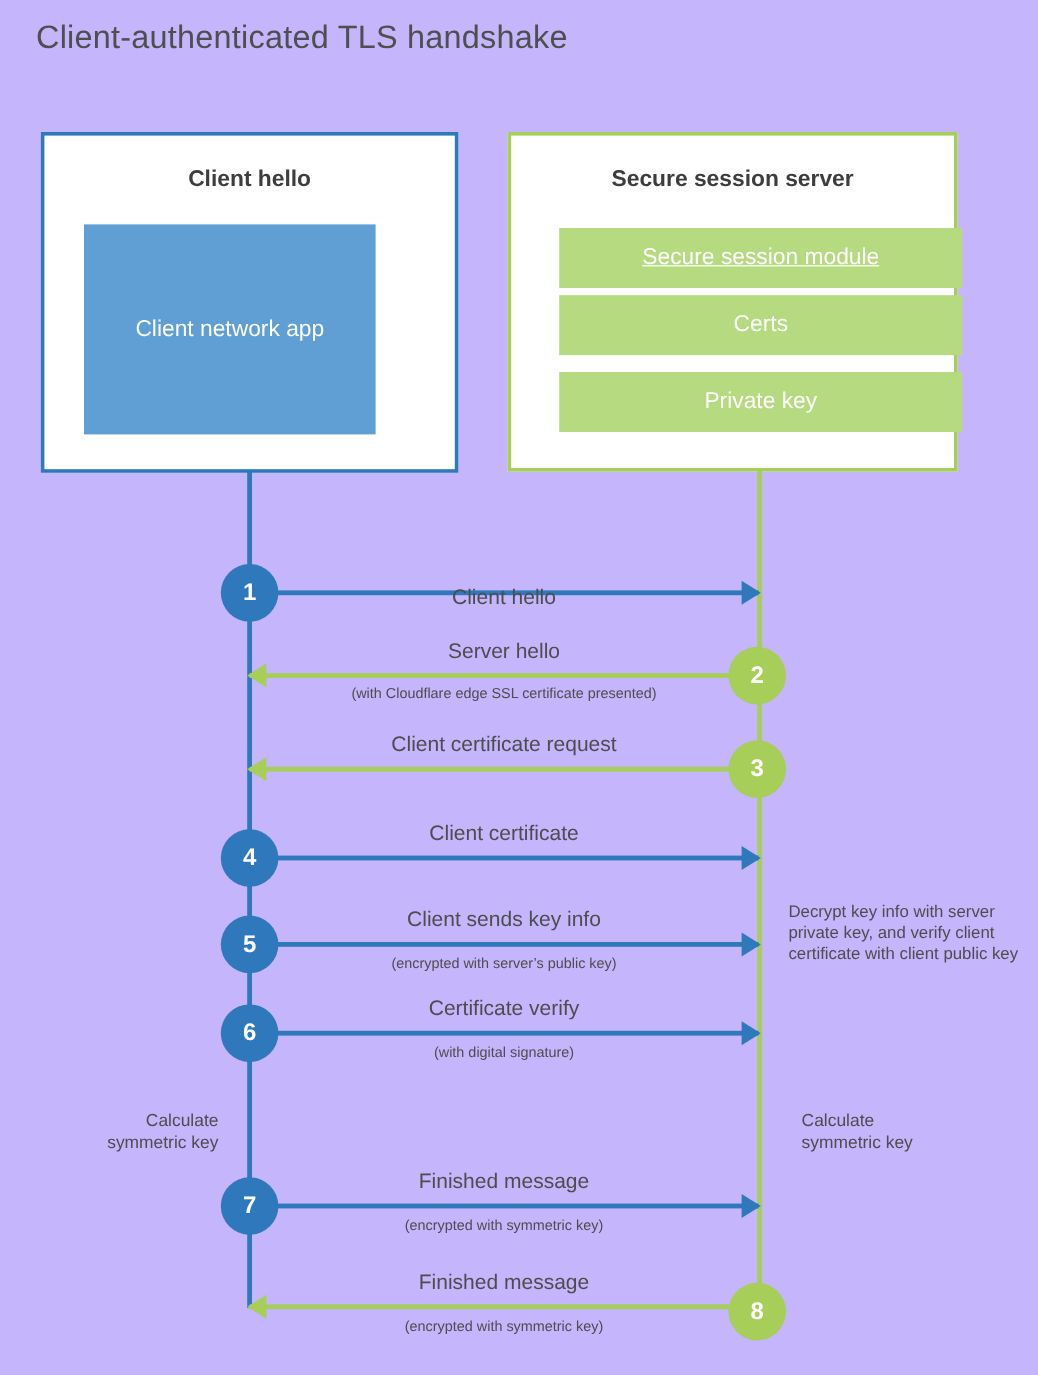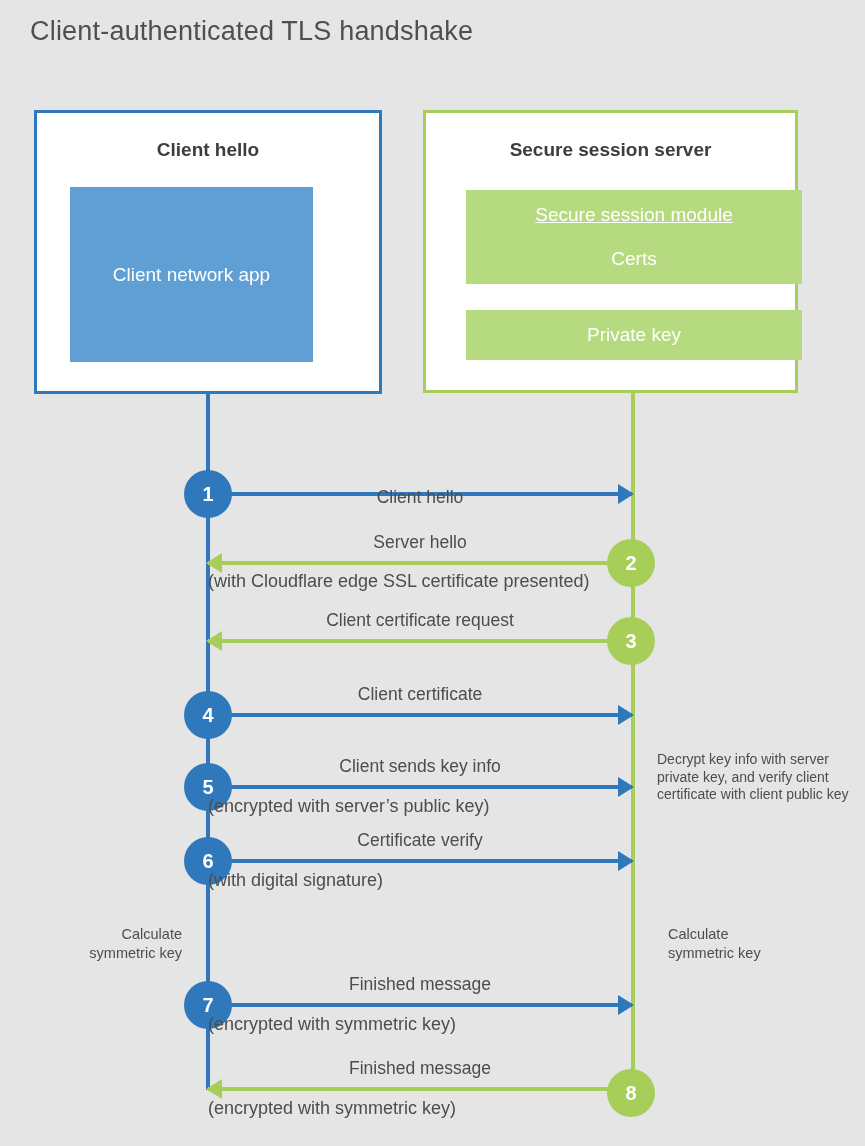--- a/index.html
+++ b/index.html
@@ -1,17 +1,17 @@
 <!DOCTYPE html>
 <html style="--blue: #2e78bb; --blue_fill: #5f9fd4; --green: #a6ce58; --green_fill: #b6da80;"><head>
 <meta charset="utf-8">
 <style>
   html,body { margin:0; padding:0; background:#ffffff; }
   #stage {
-    position:relative; width:865px; height:1146px; background:#e5e5e5;
+    position:relative; width:865px; height:1146px; background:#c4b5fd;
     font-family:"Liberation Sans", sans-serif; overflow:hidden;
   }
   .abs { position:absolute; }
   
   .page-title {
     left:30px; top:16px; font-size:27px; font-weight:300;
     color:#4f4f4f; letter-spacing:0.2px;
   }
   
   .actor-box { box-sizing:border-box; background:#ffffff; }
@@ -24,21 +24,21 @@
   .app-rect {
     left:33px; top:74px; width:243px; height:175px; background:var(--blue_fill);
     display:flex; align-items:center; justify-content:center; text-align:center;
     color:#ffffff; font-size:19px; line-height:26px; padding:18px 40px; box-sizing:border-box;
   }
   .module-bar {
     left:40px; width:336px; height:50px; background:var(--green_fill);
     display:flex; align-items:center; justify-content:center;
     color:#ffffff; font-size:19px;
   }
-  .bar-0 { top:77px;text-decoration:underline; } .bar-1 { top:121px; } .bar-2 { top:197px; }
+  .bar-0 { top:77px;text-decoration:underline; } .bar-1 { top:133px; } .bar-2 { top:197px; }
   
   .vline { width:4px; }
   .vline.blue  { left:206px; top:392px; height:698px; background:var(--blue); }
   .vline.green { left:631px; top:392px; height:700px; background:var(--green); }
   
   .arrow { height:4px; left:208px; width:424px; }
   .arrow.blue  { background:var(--blue); }
   .arrow.green { background:var(--green); }
   .arrow.right::after {
     content:""; position:absolute; right:-2px; top:-8px; width:0; height:0;
@@ -65,22 +65,22 @@
   .c1 { top:470px; } .c2 { top:539px; } .c3 { top:617px; } .c4 { top:691px; }
   .c5 { top:763px; } .c6 { top:837px; } .c7 { top:981px; } .c8 { top:1069px; }
   
   .msg-label {
     left:208px; width:424px; text-align:center;
     font-size:17.5px; color:#4d4d4d;
   }
   .l1 { top:463px;margin-top:24px; } .l2 { top:532px; } .l3 { top:610px; } .l4 { top:684px; }
   .l5 { top:756px; } .l6 { top:830px; } .l7 { top:974px; } .l8 { top:1058px; }
   .msg-sub {
-    left:208px; width:424px; 
-    font-size:18px; color:#4d4d4d;
+    left:208px; width:424px; text-align:center;
+    font-size:12px; color:#4d4d4d;
   }
   .s2 { top:571px; } .s5 { top:796px; } .s6 { top:870px; } .s7 { top:1014px; } .s8 { top:1098px; }
   
   .note { font-size:14px; line-height:17.5px; color:#4d4d4d; }
   .note-decrypt { left:657px; top:751px; width:200px; text-align:left; }
   .note-calc-left { left:54px; top:925px; width:128px; text-align:right; line-height:19px; font-size:14.5px; }
   .note-calc-right { left:668px; top:925px; width:130px; text-align:left; line-height:19px; font-size:14.5px; }
 </style>
 </head>
 <body>

